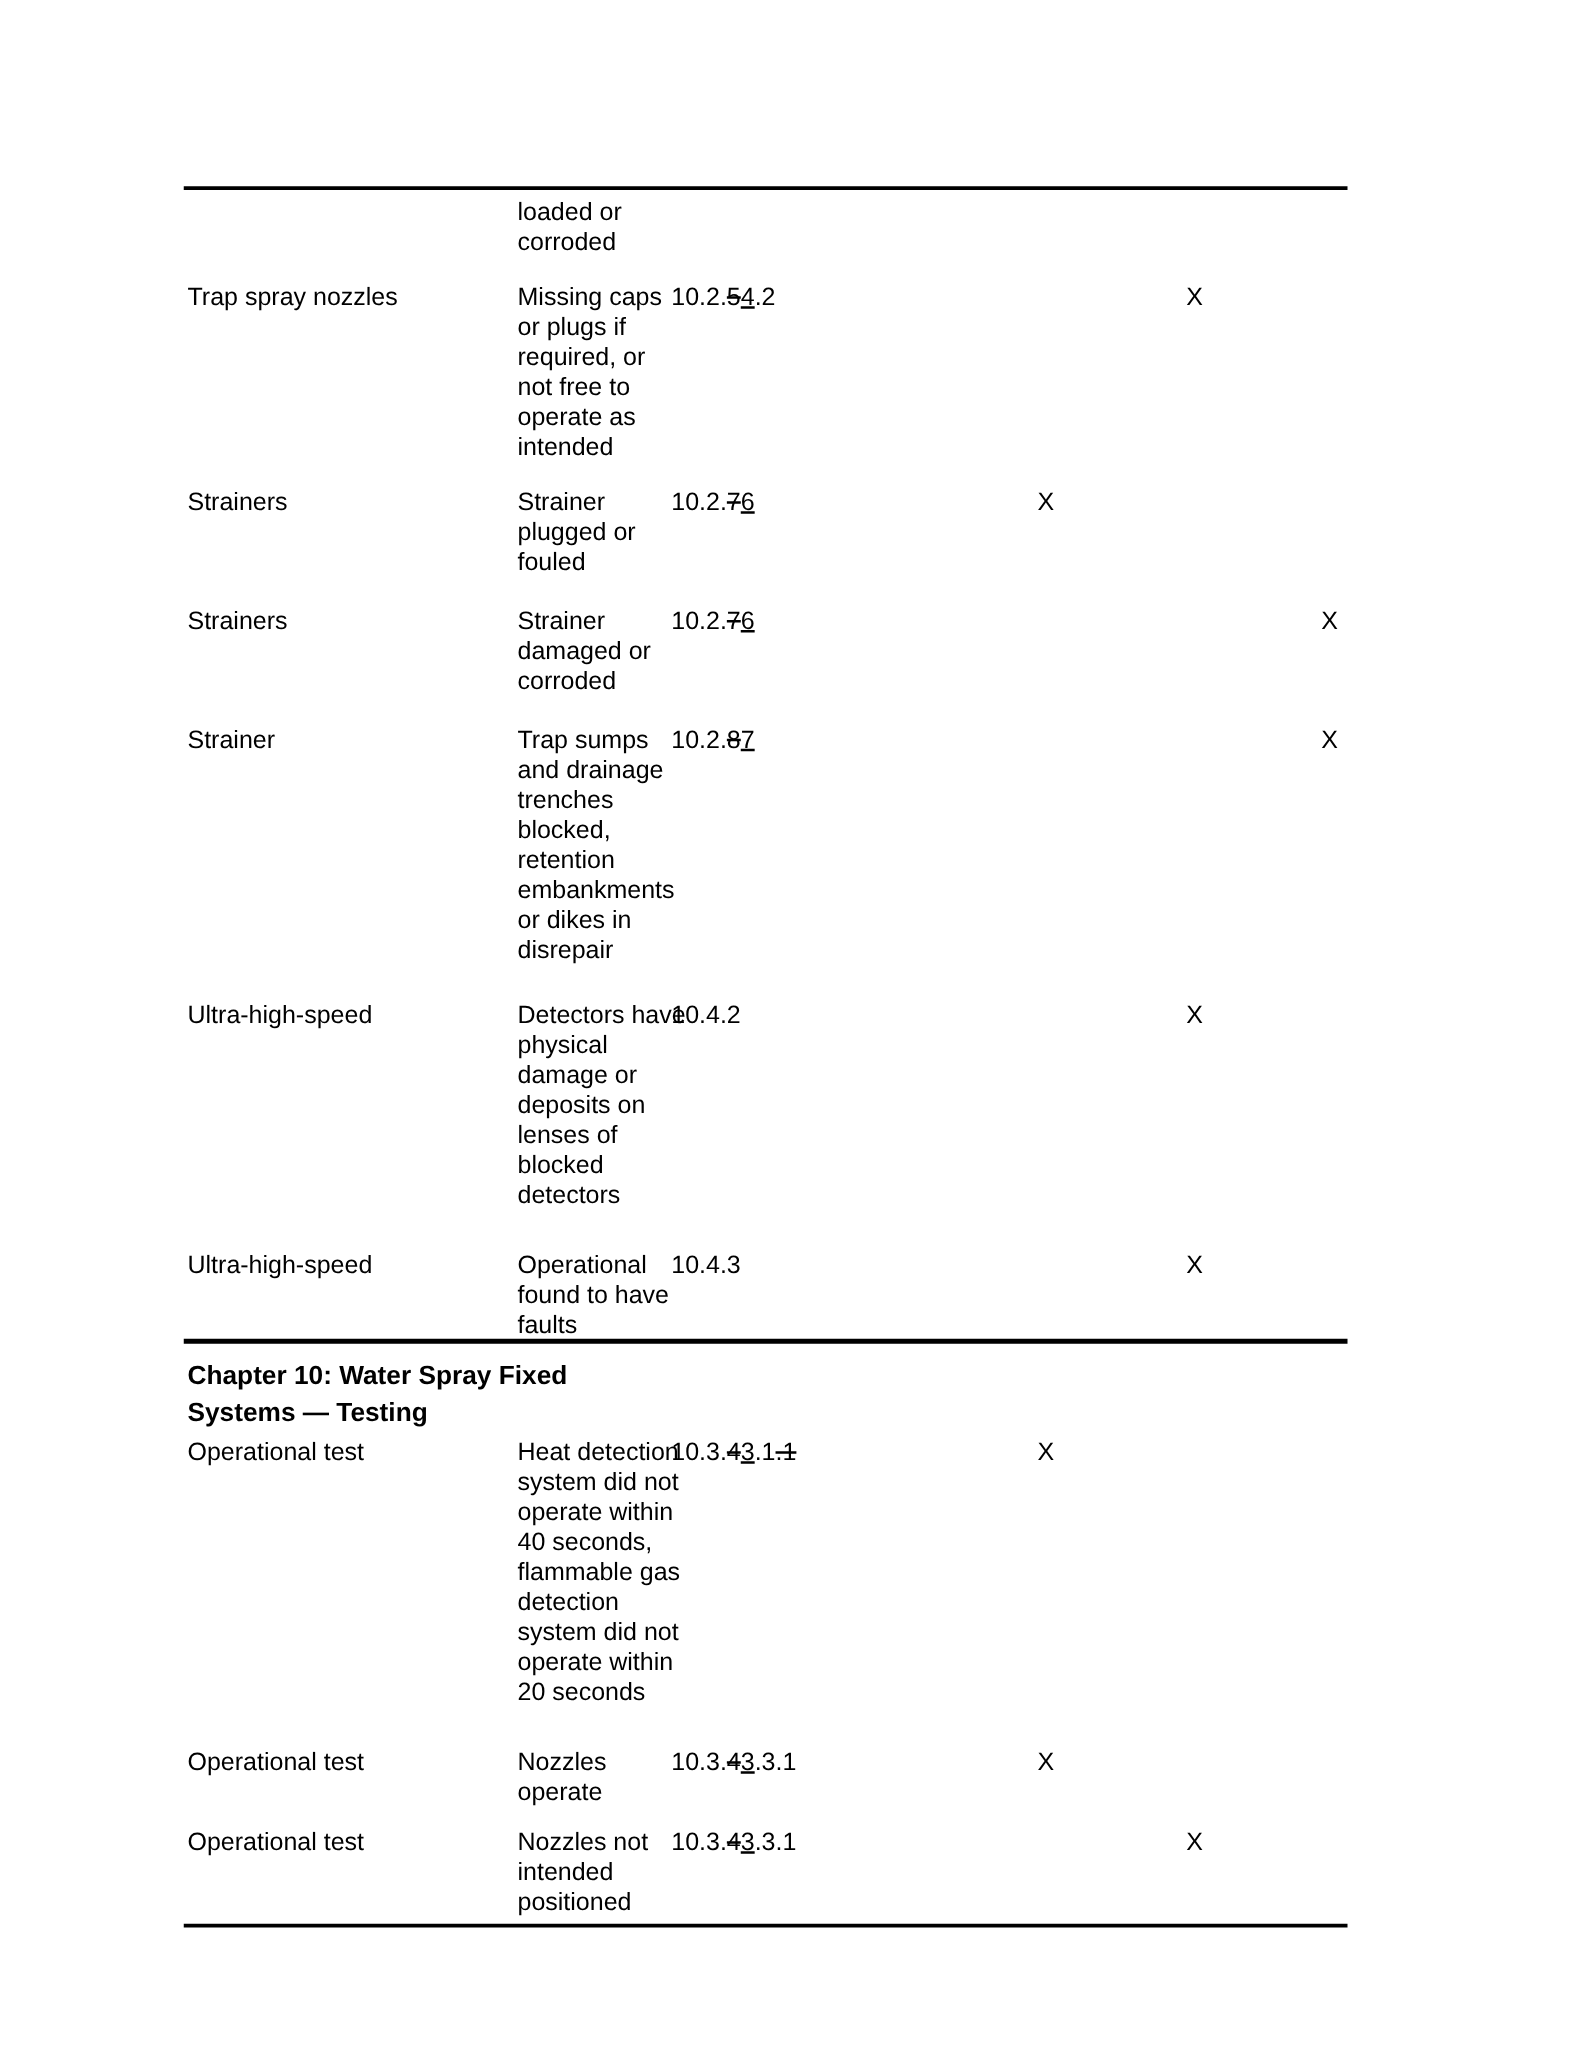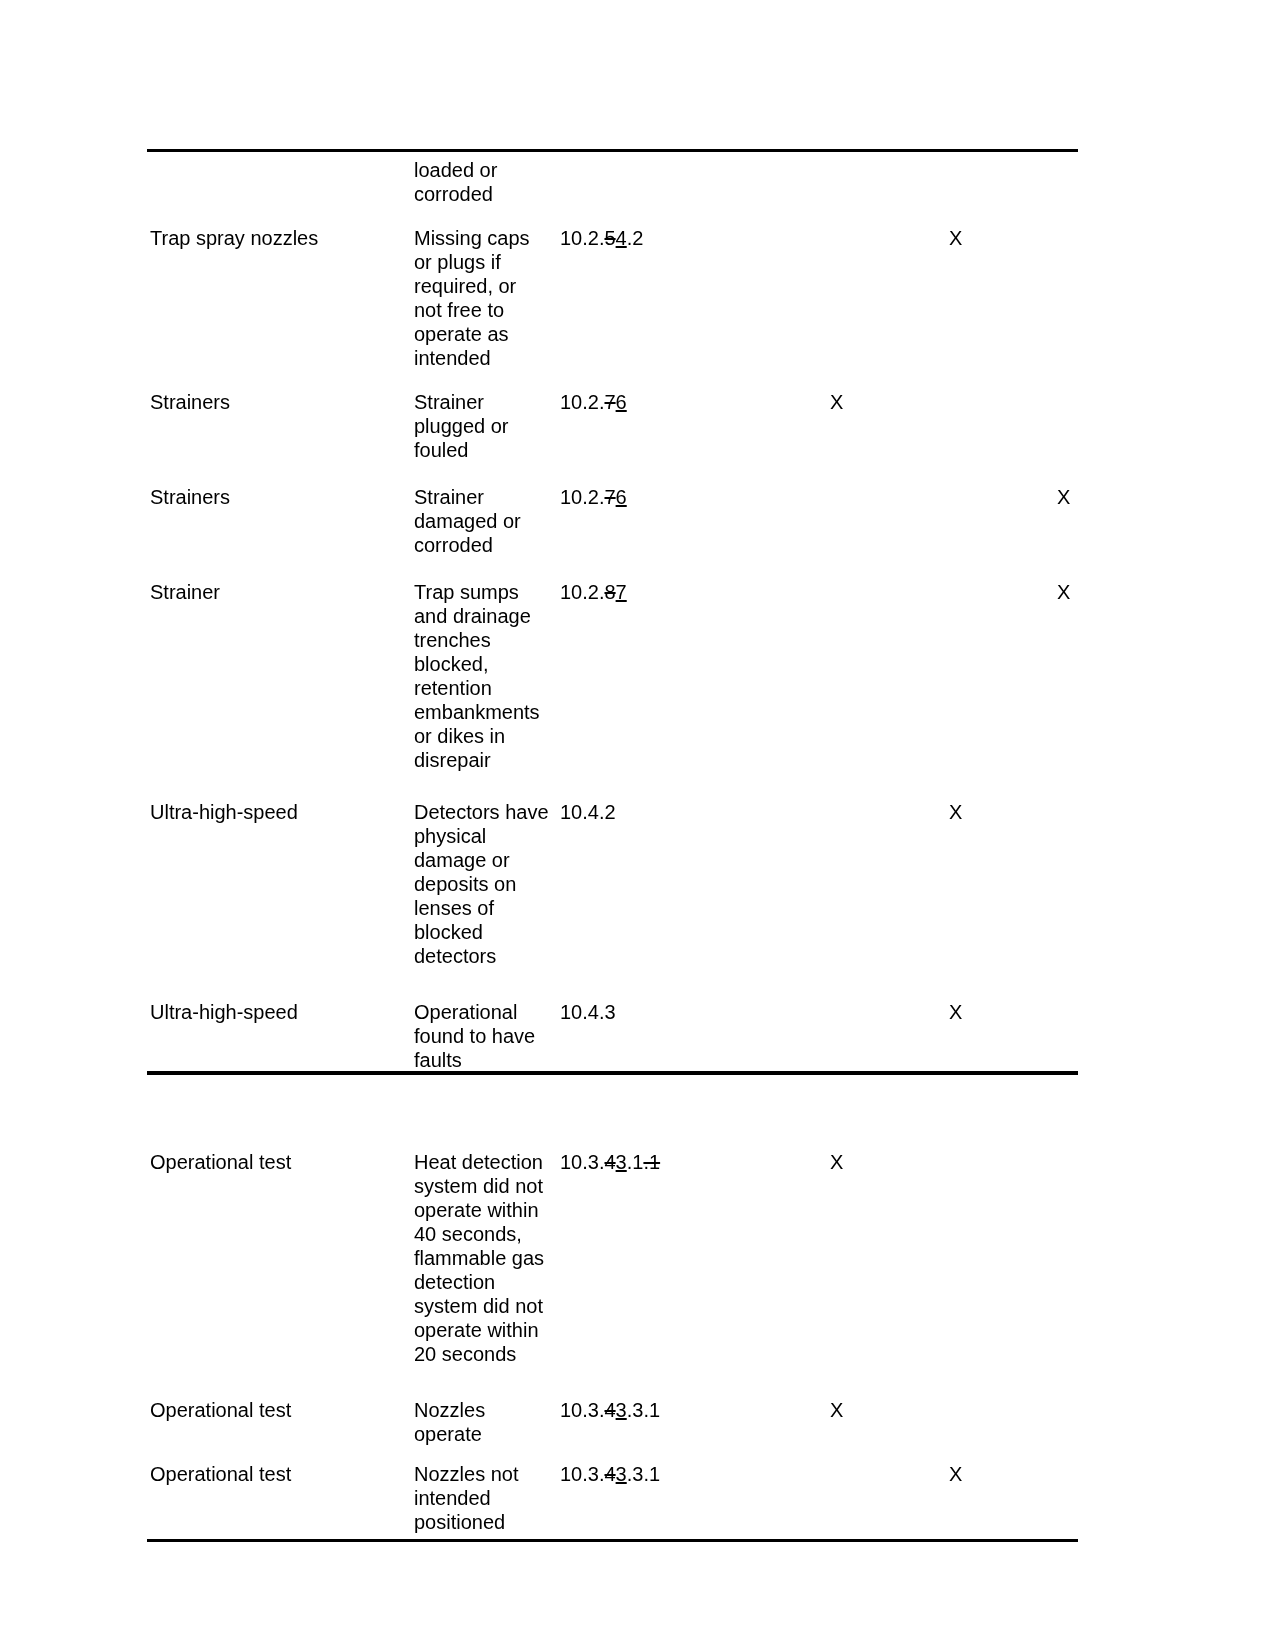--- a/index.html
+++ b/index.html
@@ -9,21 +9,21 @@
     overflow:hidden;
   }
   .rule { position:absolute; left:147px; width:931px; background:#000000; }
   .rule-top    { top:149px; height:3px; }
   .rule-mid    { top:1071px; height:4px; }
   .rule-bottom { top:1539px; height:3px; }
   .row { position:absolute; left:0; top:0; width:1275px; }
   .cell { position:absolute; top:0; }
   .c1 { left:150px; width:250px; }
   .c2 { left:414px; width:155px; white-space:pre-line; }
-  .c3 { left:560px; width:170px; }
+  .c3 { left:537px; width:170px; }
   .xm { position:absolute; top:0; width:20px; }
   .xa { left:830px; }
   .xb { left:949px; }
   .xc { left:1057px; }
   .del { text-decoration:line-through; }
   .ins { text-decoration:underline; }
   .section-heading {
     position:absolute; left:150px; top:1086px; width:420px;
     font-weight:bold; font-size:21px; line-height:30px; white-space:pre-line;
   }
@@ -113,20 +113,22 @@
     <div class="cell c1">Ultra-high-speed</div>
     <div class="cell c2">Operational
 found to have
 faults</div>
     <div class="cell c3"><span>10.4.3</span></div>
     <span class="xm xa"></span>
     <span class="xm xb">X</span>
     <span class="xm xc"></span>
   </div>
 
+  <div class="section-heading">Chapter 10: Water Spray Fixed
+Systems — Testing</div>
 
   <div class="row" style="top:1150px">
     <div class="cell c1">Operational test</div>
     <div class="cell c2">Heat detection
 system did not
 operate within
 40 seconds,
 flammable gas
 detection
 system did not

